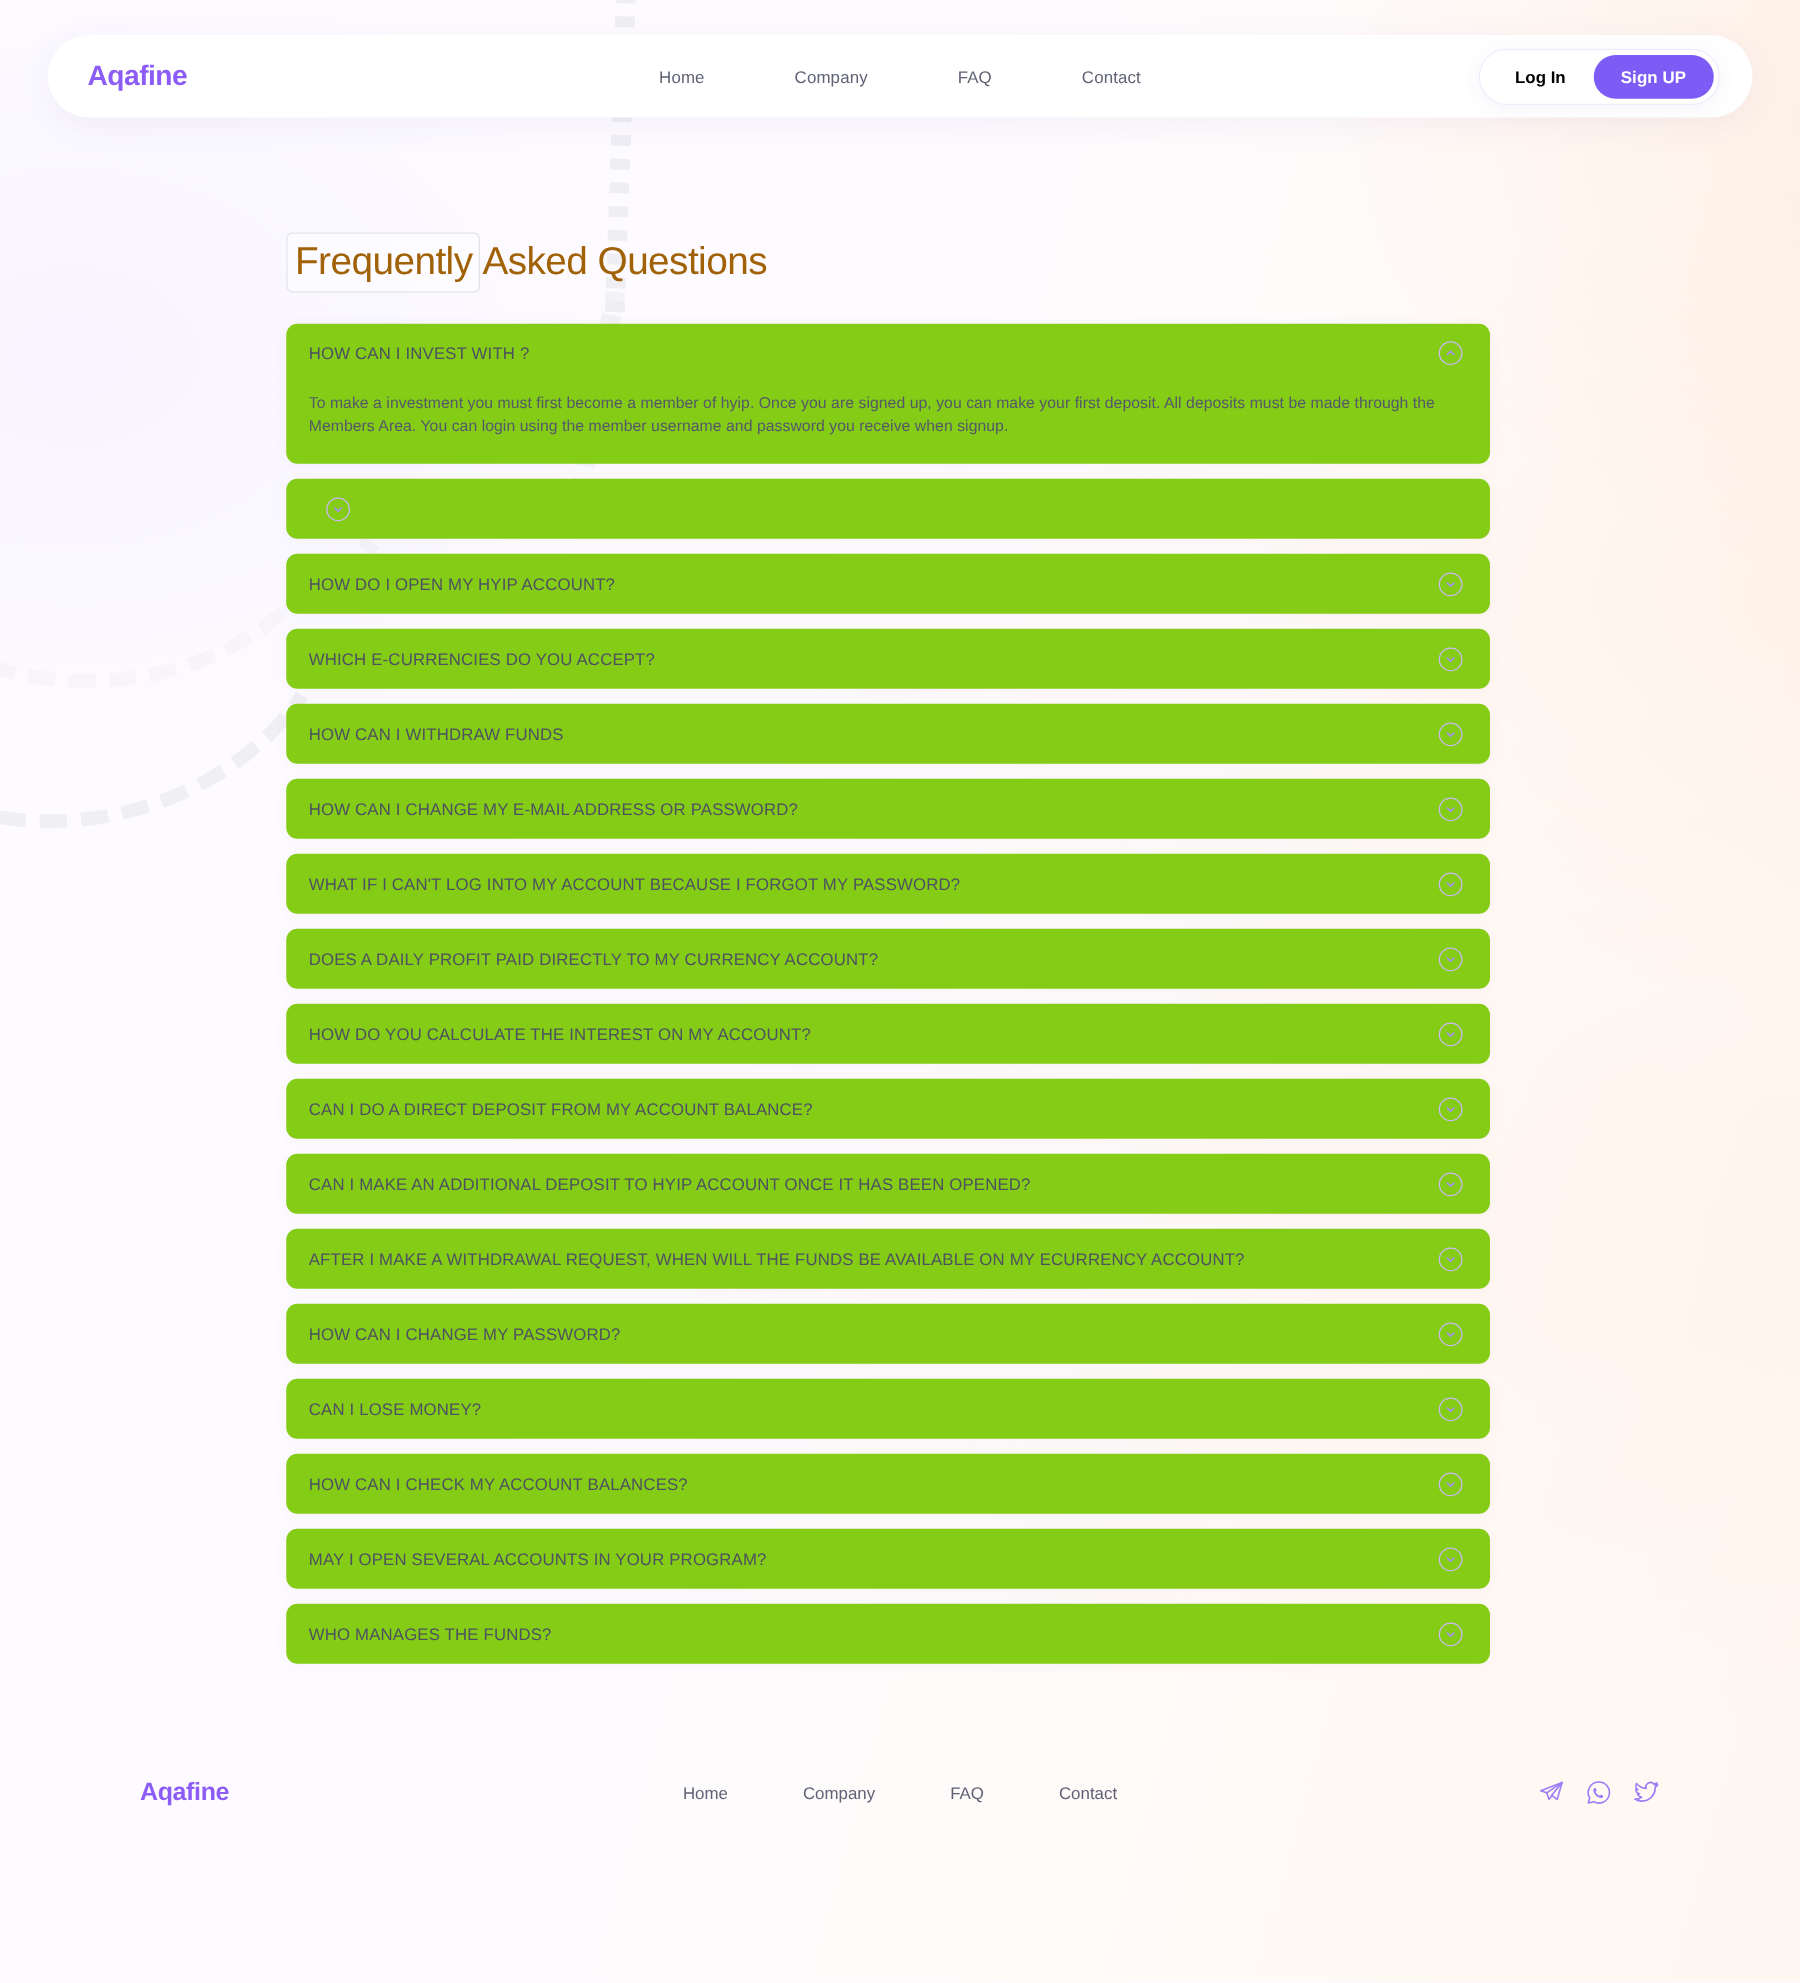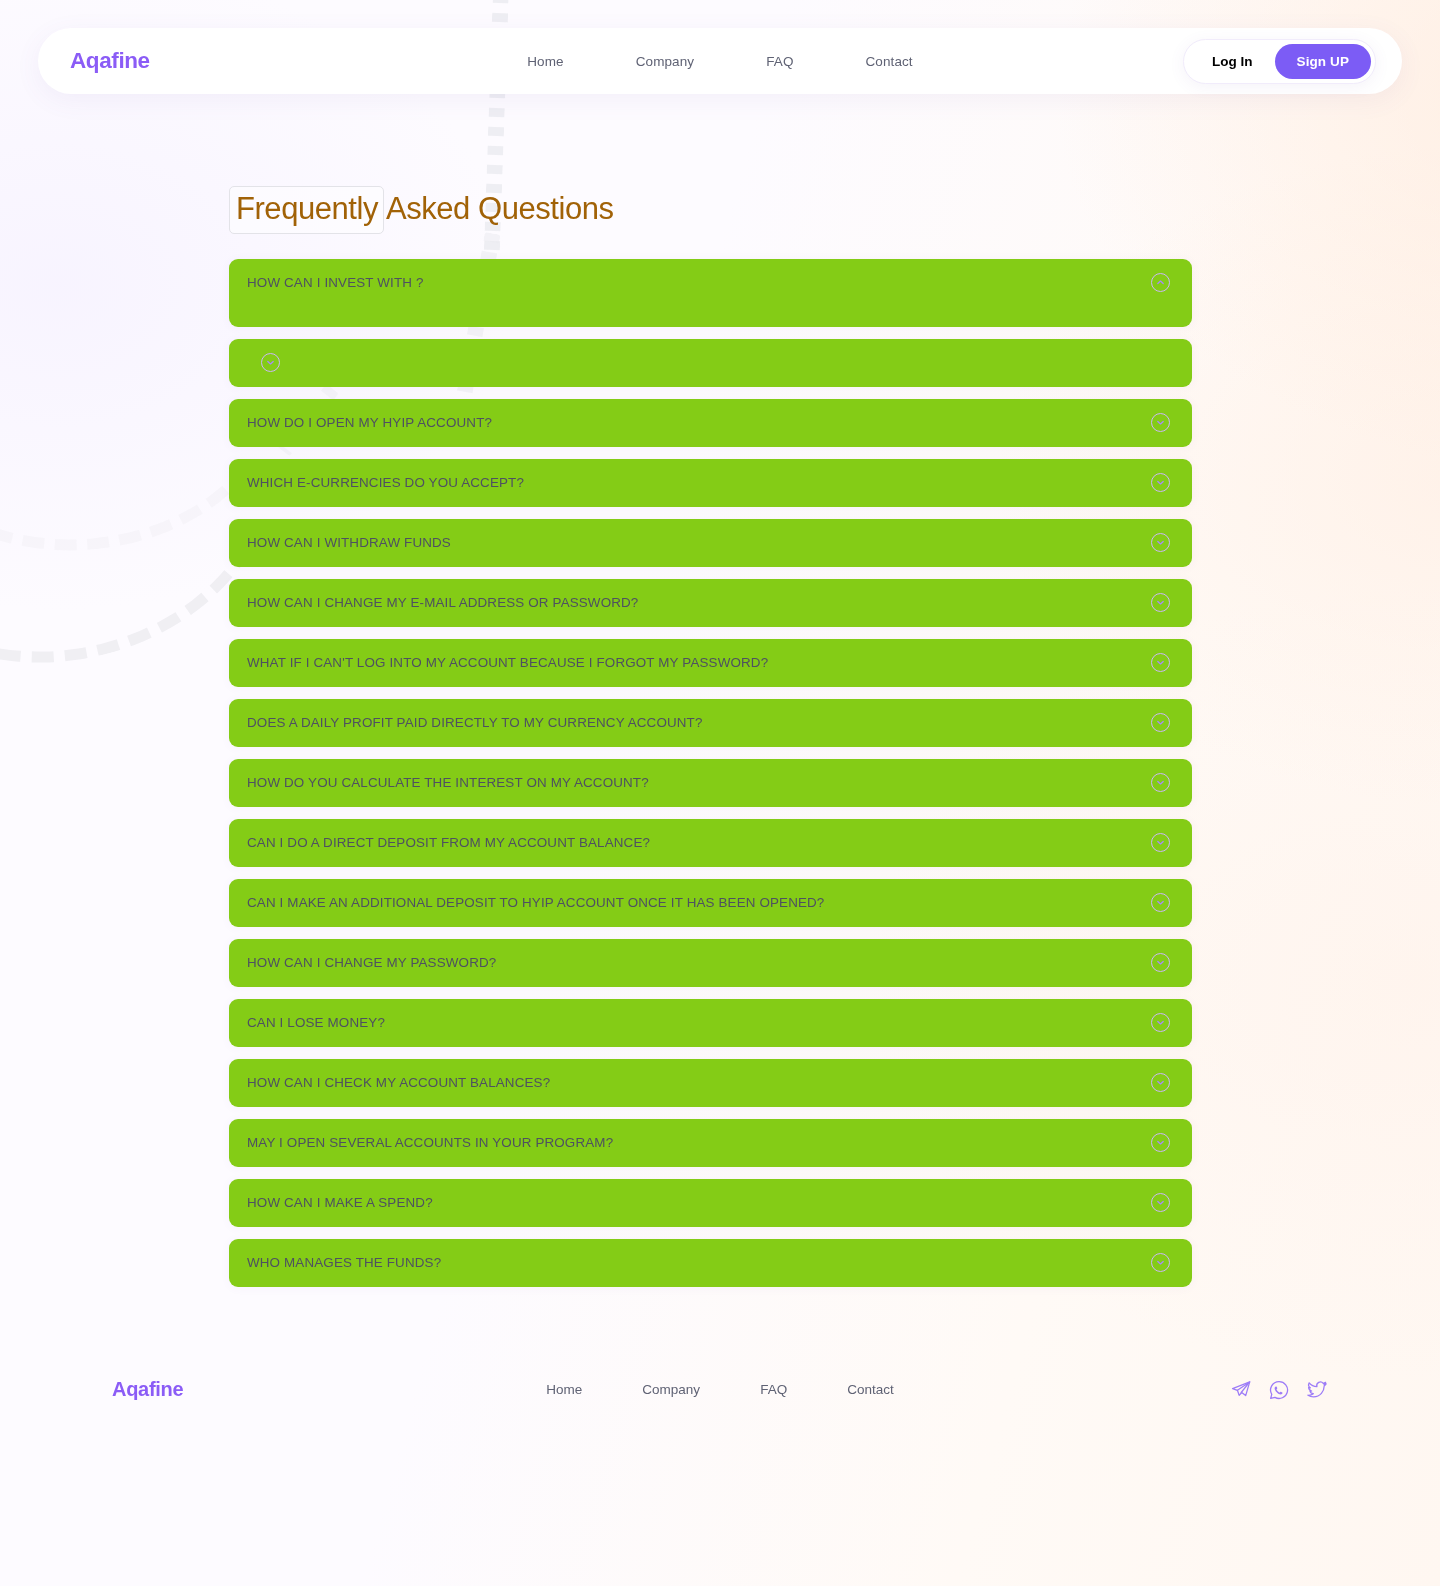--- a/index.html
+++ b/index.html
@@ -290,20 +290,21 @@
   <div class="faq" id="faq-list">
       <div class="faq-item open">
         <div class="faq-head">
           <div class="faq-q">HOW CAN I INVEST WITH ?</div>
           <div class="chev">
             <svg width="9" height="9" viewBox="0 0 10 10" fill="none" stroke="#a78bfa" stroke-width="1.4" stroke-linecap="round" stroke-linejoin="round">
               <path d="M2 6.2 5 3.4l3 2.8"></path>
             </svg>
           </div>
         </div>
+        <div class="faq-body">To make a investment you must first become a member of hyip. Once you are signed up, you can make your first deposit. All deposits must be made through the Members Area. You can login using the member username and password you receive when signup.</div>
       </div>
       <div class="faq-item">
         <div class="faq-head">
           <div class="chev">
             <svg width="9" height="9" viewBox="0 0 10 10" fill="none" stroke="#a78bfa" stroke-width="1.4" stroke-linecap="round" stroke-linejoin="round">
               <path d="M2 3.8 5 6.6l3-2.8"></path>
             </svg>
           </div>
         </div>
       </div>
@@ -392,20 +393,30 @@
           <div class="faq-q">CAN I MAKE AN ADDITIONAL DEPOSIT TO HYIP ACCOUNT ONCE IT HAS BEEN OPENED?</div>
           <div class="chev">
             <svg width="9" height="9" viewBox="0 0 10 10" fill="none" stroke="#a78bfa" stroke-width="1.4" stroke-linecap="round" stroke-linejoin="round">
               <path d="M2 3.8 5 6.6l3-2.8"></path>
             </svg>
           </div>
         </div>
       </div>
       <div class="faq-item">
         <div class="faq-head">
+          <div class="faq-q">AFTER I MAKE A WITHDRAWAL REQUEST, WHEN WILL THE FUNDS BE AVAILABLE ON MY ECURRENCY ACCOUNT?</div>
+          <div class="chev">
+            <svg width="9" height="9" viewBox="0 0 10 10" fill="none" stroke="#a78bfa" stroke-width="1.4" stroke-linecap="round" stroke-linejoin="round">
+              <path d="M2 3.8 5 6.6l3-2.8"></path>
+            </svg>
+          </div>
+        </div>
+      </div>
+      <div class="faq-item">
+        <div class="faq-head">
           <div class="faq-q">HOW CAN I CHANGE MY PASSWORD?</div>
           <div class="chev">
             <svg width="9" height="9" viewBox="0 0 10 10" fill="none" stroke="#a78bfa" stroke-width="1.4" stroke-linecap="round" stroke-linejoin="round">
               <path d="M2 3.8 5 6.6l3-2.8"></path>
             </svg>
           </div>
         </div>
       </div>
       <div class="faq-item">
         <div class="faq-head">
@@ -423,30 +434,20 @@
           <div class="chev">
             <svg width="9" height="9" viewBox="0 0 10 10" fill="none" stroke="#a78bfa" stroke-width="1.4" stroke-linecap="round" stroke-linejoin="round">
               <path d="M2 3.8 5 6.6l3-2.8"></path>
             </svg>
           </div>
         </div>
       </div>
       <div class="faq-item">
         <div class="faq-head">
           <div class="faq-q">MAY I OPEN SEVERAL ACCOUNTS IN YOUR PROGRAM?</div>
-          <div class="chev">
-            <svg width="9" height="9" viewBox="0 0 10 10" fill="none" stroke="#a78bfa" stroke-width="1.4" stroke-linecap="round" stroke-linejoin="round">
-              <path d="M2 3.8 5 6.6l3-2.8"></path>
-            </svg>
-          </div>
-        </div>
-      </div>
-      <div class="faq-item">
-        <div class="faq-head">
-          <div class="faq-q">HOW CAN I MAKE A SPEND?</div>
           <div class="chev">
             <svg width="9" height="9" viewBox="0 0 10 10" fill="none" stroke="#a78bfa" stroke-width="1.4" stroke-linecap="round" stroke-linejoin="round">
               <path d="M2 3.8 5 6.6l3-2.8"></path>
             </svg>
           </div>
         </div>
       </div>
       <div class="faq-item">
         <div class="faq-head">
           <div class="faq-q">WHO MANAGES THE FUNDS?</div>

